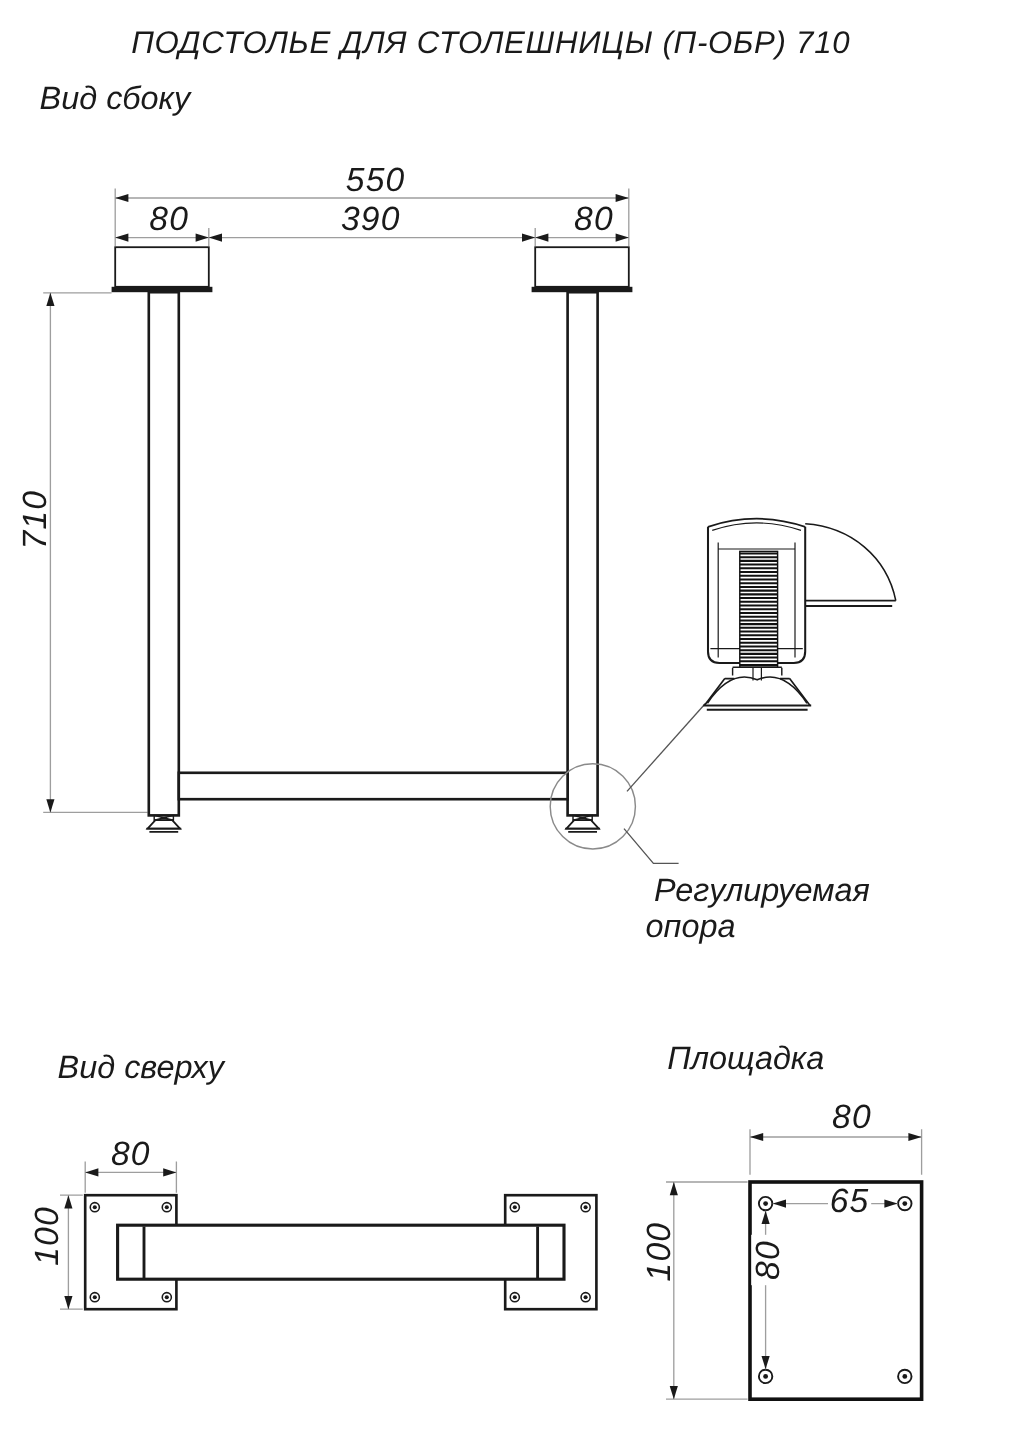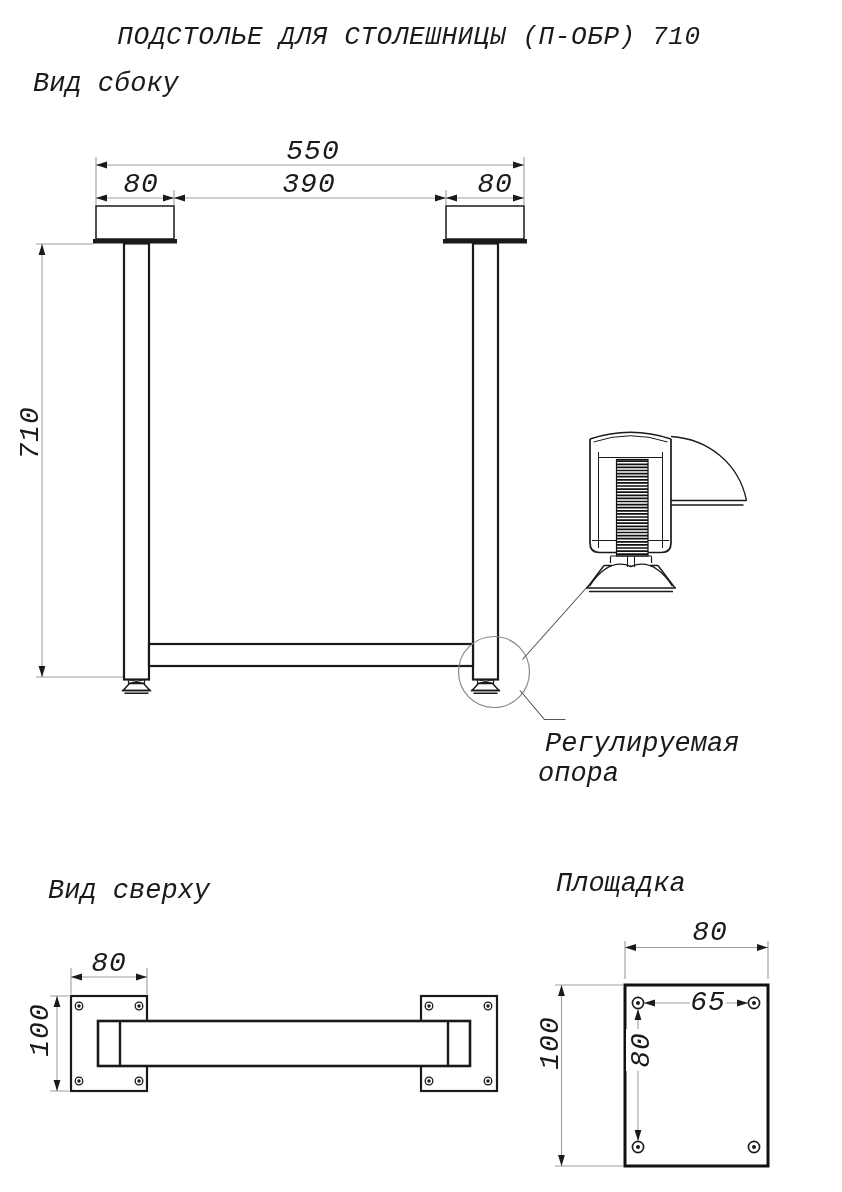--- a/index.html
+++ b/index.html
@@ -1,17 +1,17 @@
 <!DOCTYPE html>
 <html><head>
 <meta charset="utf-8">
 <style>
   html,body{margin:0;padding:0;background:#ffffff;}
   .page{position:relative;width:842px;height:1192px;background:#ffffff;overflow:hidden;
-        font-family:Liberation Mono, monospace;}
+        font-family:Liberation Sans, sans-serif;}
   svg{display:block;}
   .t-title{font-size:26px;font-style:italic;letter-spacing:.6px;fill:#1a1a1a;}
   .t-label{font-size:27px;font-style:italic;fill:#1a1a1a;}
   .t-dim{font-size:28px;font-style:italic;letter-spacing:1px;fill:#1a1a1a;}
   .s-part{stroke:#1a1a1a;stroke-width:2.2;fill:#ffffff;}
   .s-part-thin{stroke:#1a1a1a;stroke-width:1.5;fill:#ffffff;}
   .s-line{stroke:#1a1a1a;fill:none;}
   .s-dim{stroke:#9e9e9e;stroke-width:1.1;fill:none;}
   .s-leader{stroke:#555555;stroke-width:1.1;fill:none;}
   .arrow{fill:#1a1a1a;}

